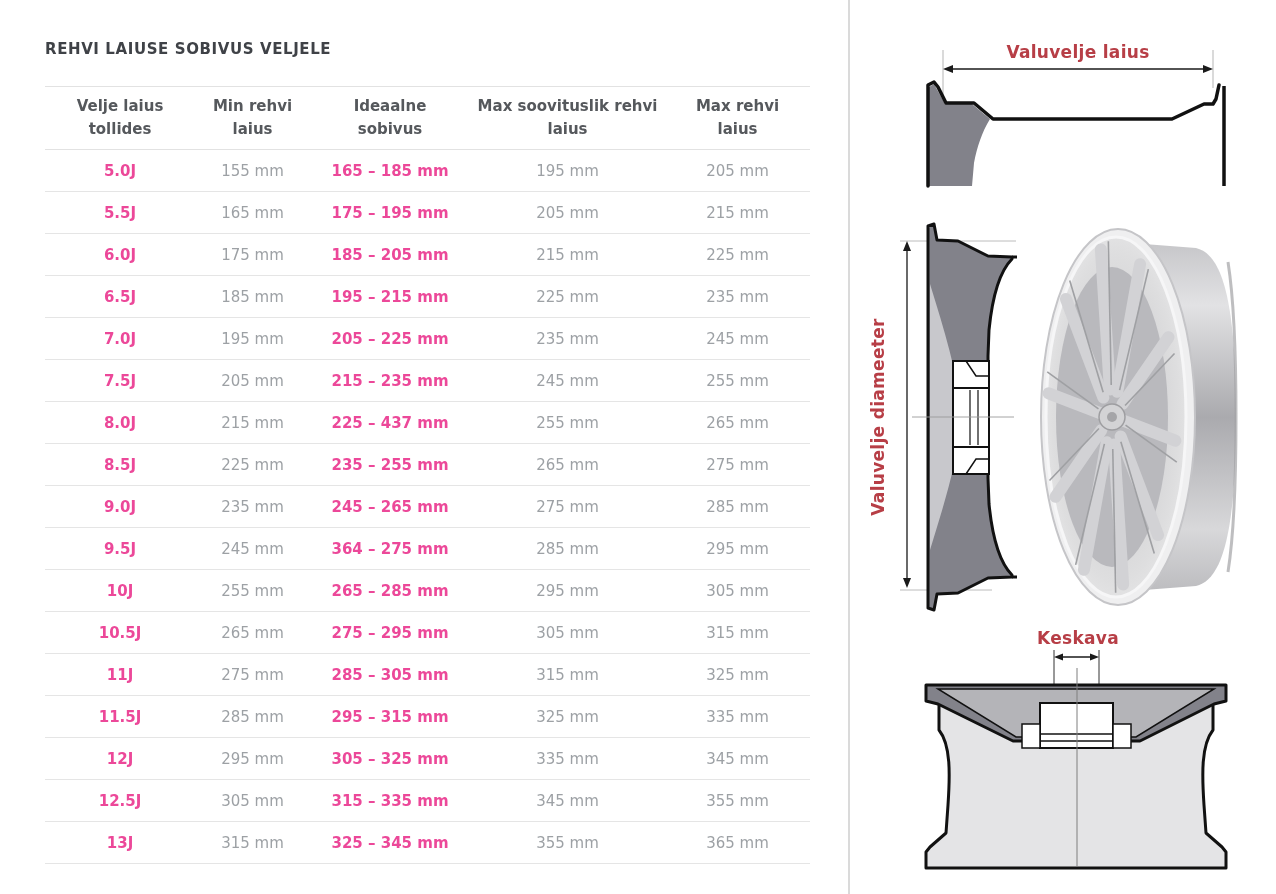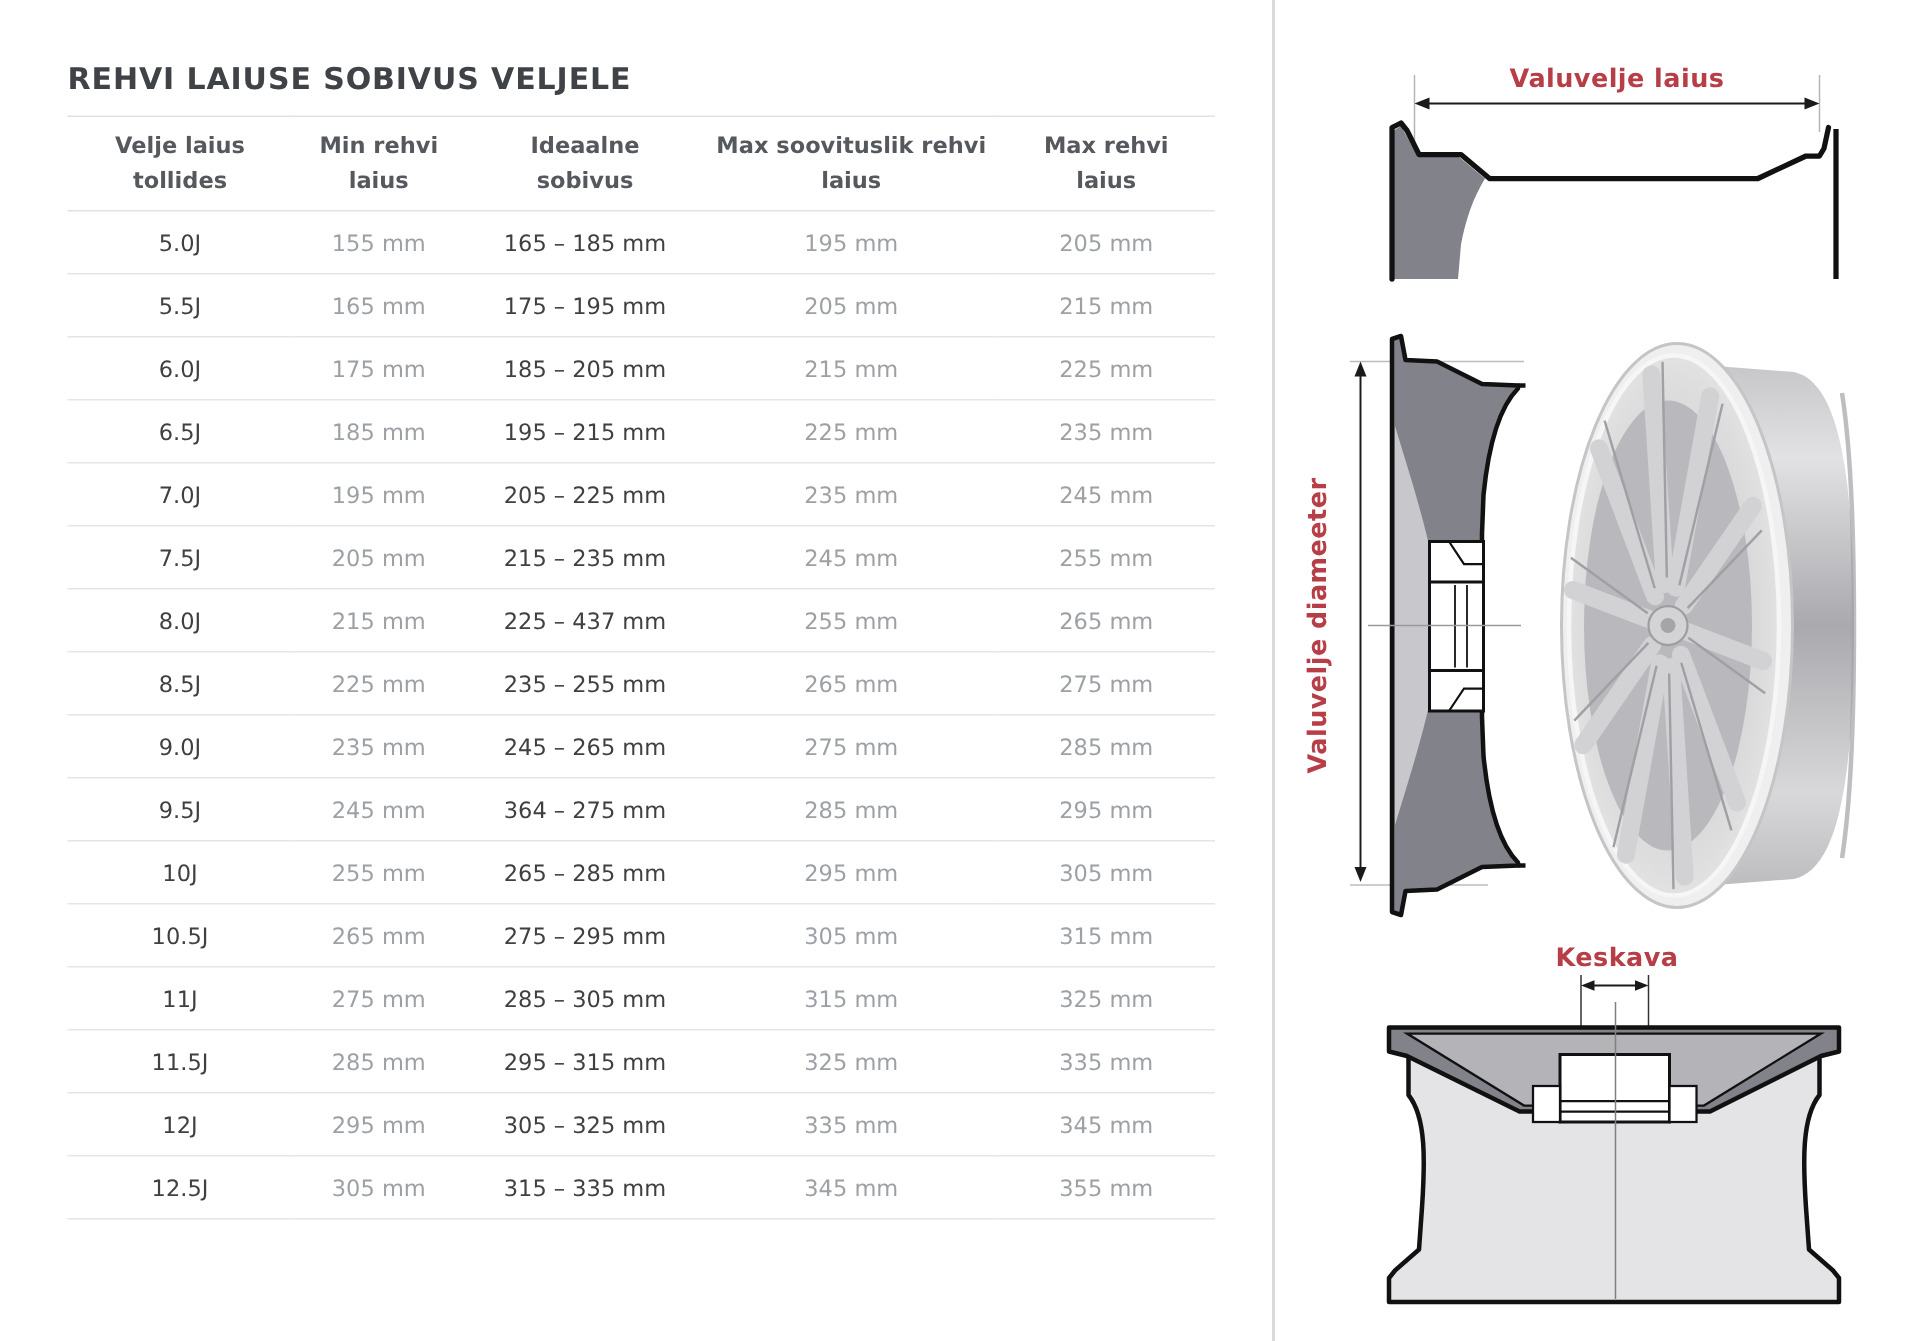--- a/index.html
+++ b/index.html
@@ -3,36 +3,36 @@
 <meta charset="utf-8">
 <style>
   * { margin:0; padding:0; box-sizing:border-box; }
   html,body { background:#fff; }
   body {
     width:1276px; height:894px; position:relative; overflow:hidden;
     font-family:"DejaVu Sans","Liberation Sans",sans-serif;
   }
   .table-section { position:absolute; left:45px; top:40px; width:765px; }
   .page-title {
-    font-size:20px; font-weight:bold; color:#3f4247;
-    letter-spacing:.6px; margin-bottom:13px;
+    font-size:15px; font-weight:bold; color:#3f4247;
+    letter-spacing:.6px; margin-bottom:28px;
   }
   table.spec { width:765px; border-collapse:collapse; table-layout:fixed; }
   col.c1{width:150px} col.c2{width:115px} col.c3{width:160px} col.c4{width:195px} col.c5{width:145px}
   thead th {
     border-top:1px solid #e2e2e2; border-bottom:1px solid #e2e2e2;
     font-size:15px; font-weight:bold; color:#55585c; 
     padding:8px 2px; line-height:23px;
   }
   thead th span { display:block; }
   tbody td {
     border-bottom:1px solid #e5e5e5; font-size:15px; color:#9da1a5;
     text-align:center; padding:0 2px; height:42px; white-space:nowrap;
   }
-  tbody td.strong { color:#404040; font-weight:normal; }
+  tbody td.strong { color:#ec4899; font-weight:bold; }
   .divider { position:absolute; left:848px; top:0; width:2px; height:894px; background:#dadada; }
   .diagrams { position:absolute; left:850px; top:0; width:358px; height:894px; }
   .dim-label { font-size:17px; font-weight:bold; letter-spacing:.3px; }
   svg text { font-family:"DejaVu Sans","Liberation Sans",sans-serif; }
 </style>
 </head>
 <body>
 
 <div class="table-section">
   <div class="page-title">REHVI LAIUSE SOBIVUS VELJELE</div>
@@ -173,20 +173,27 @@
           <td class="strong">305 – 325 mm</td>
           <td>335 mm</td>
           <td>345 mm</td>
         </tr>
         <tr>
           <td class="strong">12.5J</td>
           <td>305 mm</td>
           <td class="strong">315 – 335 mm</td>
           <td>345 mm</td>
           <td>355 mm</td>
+        </tr>
+        <tr>
+          <td class="strong">13J</td>
+          <td>315 mm</td>
+          <td class="strong">325 – 345 mm</td>
+          <td>355 mm</td>
+          <td>365 mm</td>
         </tr>
       </tbody>
   </table>
 </div>
 
 <div class="divider"></div>
 
 <div class="diagrams">
 <svg width="426" height="894" viewBox="850 0 426 894">
   <defs>

